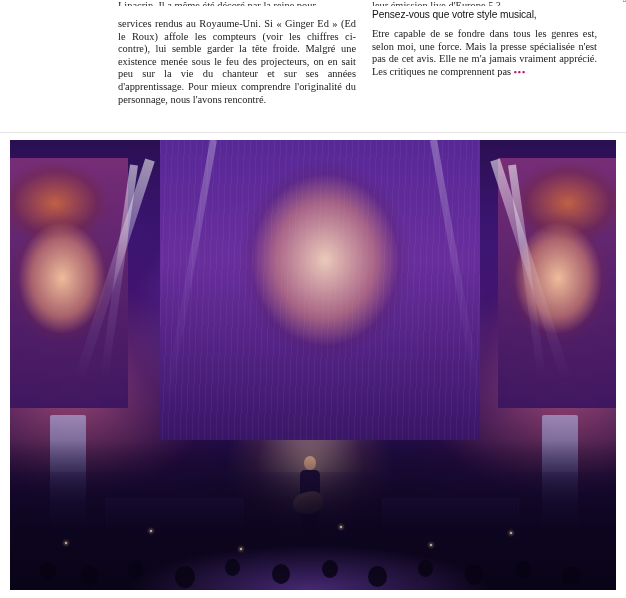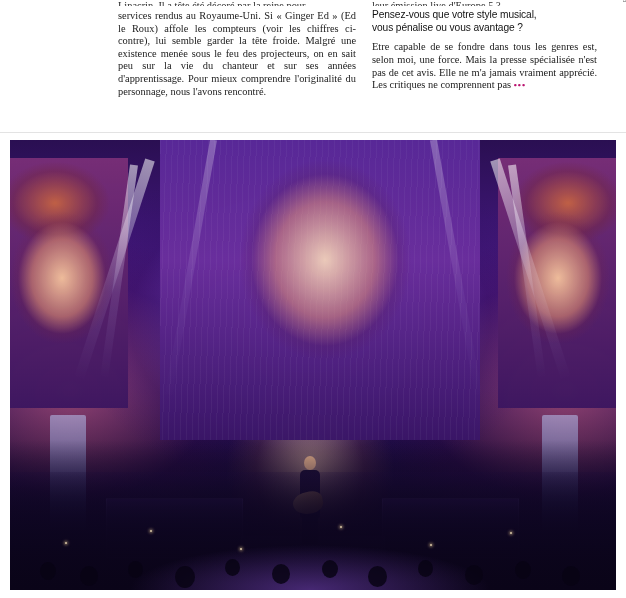--- a/index.html
+++ b/index.html
@@ -31,21 +31,21 @@
     padding: 0 10px;
   }
   .col {
     position: absolute;
     top: 0;
     box-sizing: border-box;
   }
   .col-left {
     left: 118px;
     width: 238px;
-    padding-top: 4px;
+    padding-top: 12px;
   }
   .col-right {
     left: 372px;
     width: 225px;
   }
   .body-p {
     font-family: "Liberation Serif", serif;
     font-size: 10.4px;
     line-height: 12.6px;
     text-align: justify;
@@ -306,31 +306,30 @@
     background: #e3e3e3;
   }
 </style>
 </head>
 <body>
 
 <div class="page">
 
   <div class="text-area">
 
-    <div class="left-clip">Linacrin. Il a tête été décoré par la reine pour</div>
+    <div class="left-clip">Linacrin. Il a même été décoré par la reine pour</div>
     <div class="top-clip">leur émission live d'Europe 5 ?</div>
 
     <div class="col col-left">
       <p class="body-p" style="margin-top:6px;">services rendus au Royaume-Uni. Si « Ginger Ed » (Ed le Roux) affole les compteurs (voir les chiffres ci-contre), lui semble garder la tête froide. Malgré une existence menée sous le feu des projecteurs, on en sait peu sur la vie du chanteur et sur ses années d'apprentissage. Pour mieux comprendre l'originalité du personnage, nous l'avons rencontré.</p>
     </div>
 
     <div class="col col-right">
       <p class="lede" style="margin-top:8px;">
         <span class="kicker-line">Pensez-vous que votre style musical,</span>
-        <span class="kicker-line">vous pénalise ou vous avantage ?</span>
       </p>
       <p class="body-p"><span>Etre capable de se fondre dans tous les genres est, selon moi, une force. Mais la presse spécialisée n'est pas de cet avis. Elle ne m'a jamais vraiment apprécié. Les critiques ne comprennent pas</span> <span class="dots">•••</span></p>
     </div>
 
     <div class="credit">
       <span>photo © Zuma/Bildi, Capital/Bildi.</span>
     </div>
   </div>
 
   <div class="rule"></div>

